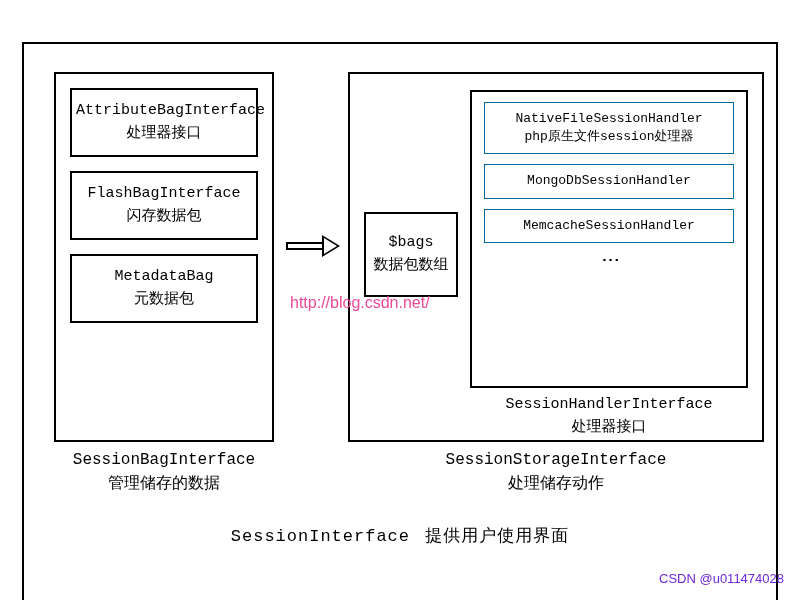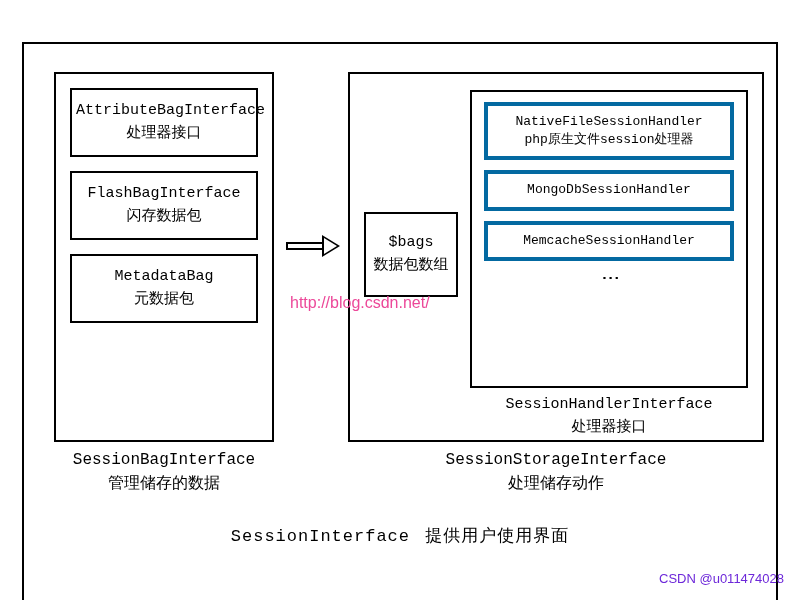--- a/index.html
+++ b/index.html
@@ -130,21 +130,21 @@
     .handler-box {
       position: absolute;
       left: 120px;
       top: 16px;
       width: 278px;
       height: 298px;
       border: 2px solid #000;
       text-align: center;
     }
     .handler-item {
-      border: 4px solid #0369a1;
+      border: 1px solid #0369a1;
       margin: 10px 12px 0 12px;
       padding: 7px 4px;
       font-size: 13px;
       line-height: 1.4;
     }
     .vdots {
       font-size: 18px;
       letter-spacing: 0;
       line-height: 0.5;
       margin-top: 8px;

